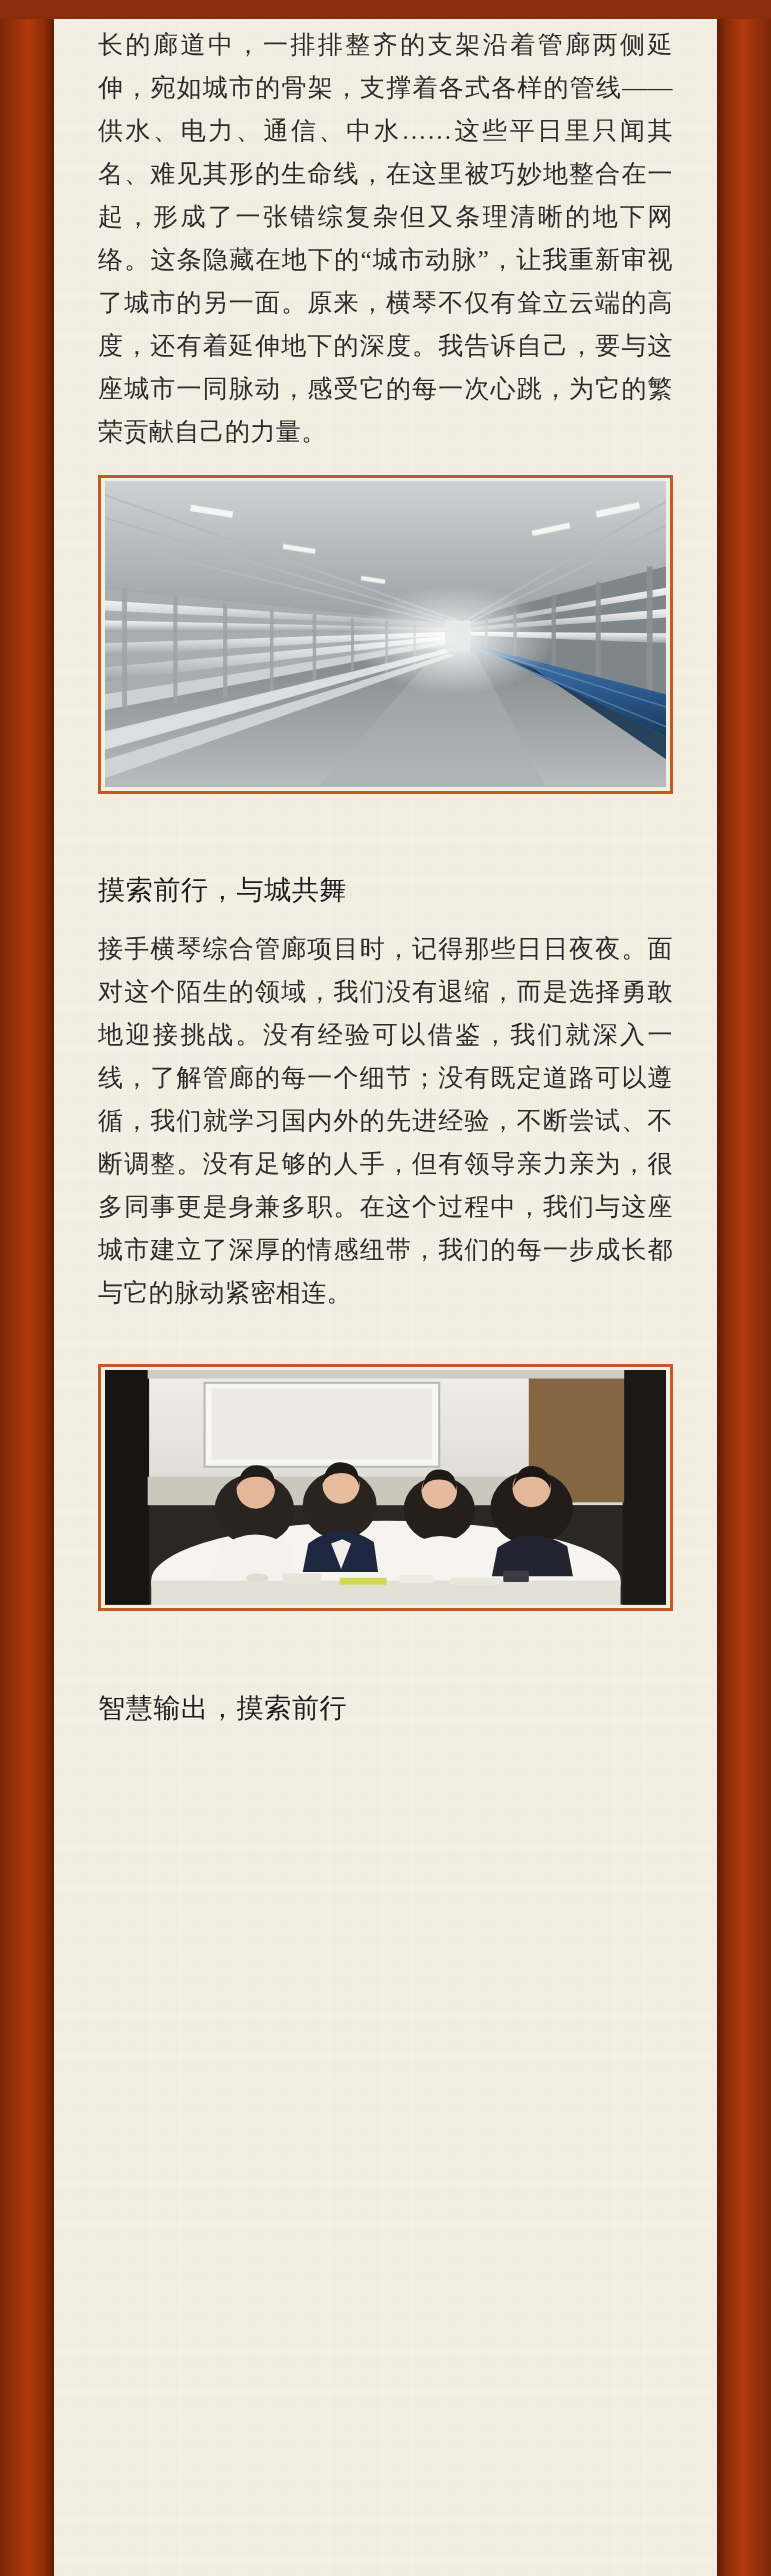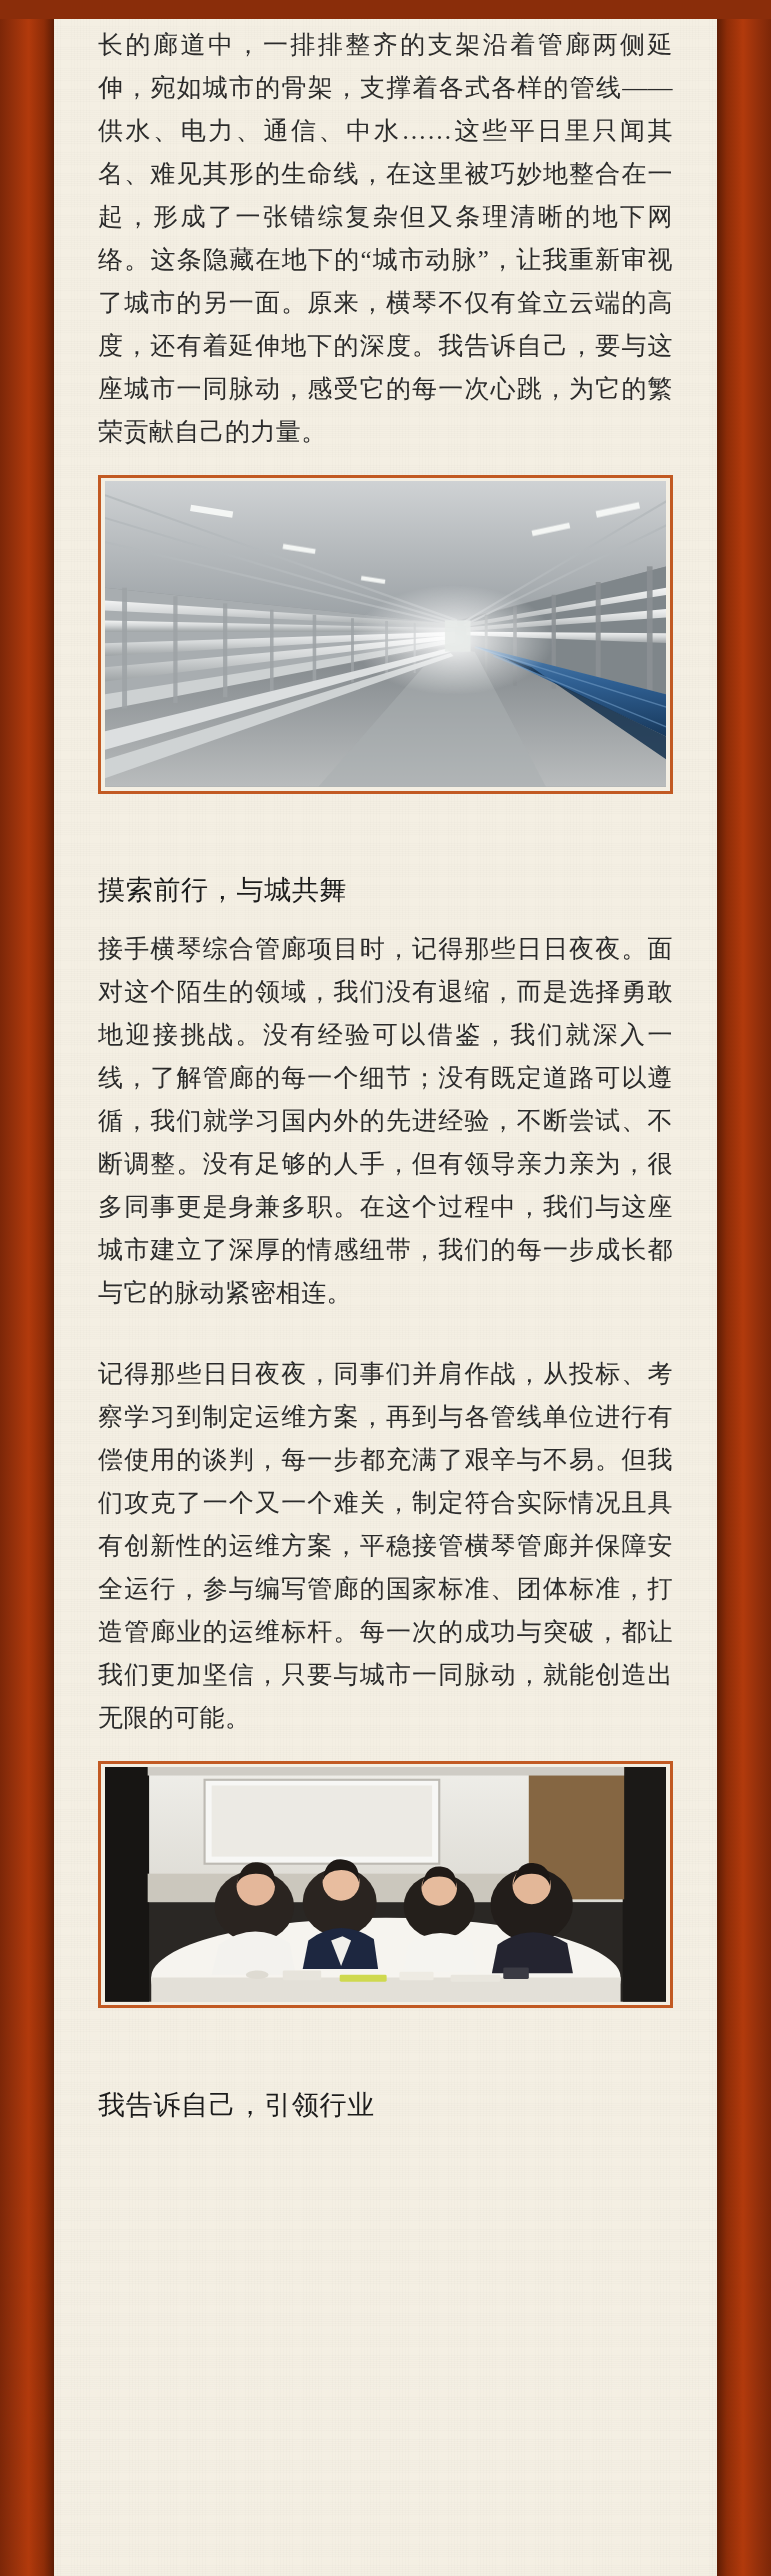--- a/index.html
+++ b/index.html
@@ -205,21 +205,20 @@
         </svg>
       </div>
     </div>
 
     <div class="spacer-lg"></div>
 
     <div class="inner">
       <h2 class="section-title">摸索前行，与城共舞</h2>
       <p class="body-text">接手横琴综合管廊项目时，记得那些日日夜夜。面对这个陌生的领域，我们没有退缩，而是选择勇敢地迎接挑战。没有经验可以借鉴，我们就深入一线，了解管廊的每一个细节；没有既定道路可以遵循，我们就学习国内外的先进经验，不断尝试、不断调整。没有足够的人手，但有领导亲力亲为，很多同事更是身兼多职。在这个过程中，我们与这座城市建立了深厚的情感纽带，我们的每一步成长都与它的脉动紧密相连。</p>
       <div class="spacer-sm"></div>
-      <p class="body-text">记得那些日日夜夜，同事们并肩作战，从投标、考察学习到制定运维方案，再到与各管线单位进行有偿使用的谈判，每一步都充满了艰辛与不易。但我们攻克了一个又一个难关，制定符合实际情况且具有创新性的运维方案，平稳接管横琴管廊并保障安全运行，参与编写管廊的国家标准、团体标准，打造管廊业的运维标杆。每一次的成功与突破，都让我们更加坚信，只要与城市一同脉动，就能创造出无限的可能。</p>
     </div>
 
     <div class="figure">
       <div class="figure-frame">
         <svg class="figure-inner" viewBox="0 0 790 330" width="100%" height="236">
           <defs>
             <linearGradient id="wallG" x1="0" y1="0" x2="0" y2="1">
               <stop offset="0%" stop-color="#efeee9"></stop>
               <stop offset="100%" stop-color="#dcdad3"></stop>
             </linearGradient>
@@ -284,18 +283,18 @@
           <rect x="486" y="292" width="70" height="10" rx="2" fill="#e9e6de"></rect>
           <ellipse cx="214" cy="292" rx="16" ry="6" fill="#dedbd2"></ellipse>
           <rect x="560" y="282" width="36" height="16" rx="2" fill="#3b3b44"></rect>
         </svg>
       </div>
     </div>
 
     <div class="spacer-lg"></div>
 
     <div class="inner">
-      <h2 class="section-title">我告诉自己，引领行业</h2>
+      <h2 class="section-title">智慧输出，摸索前行</h2>
     </div>
 
   </div>
 </div>
 
 
 </body></html>

